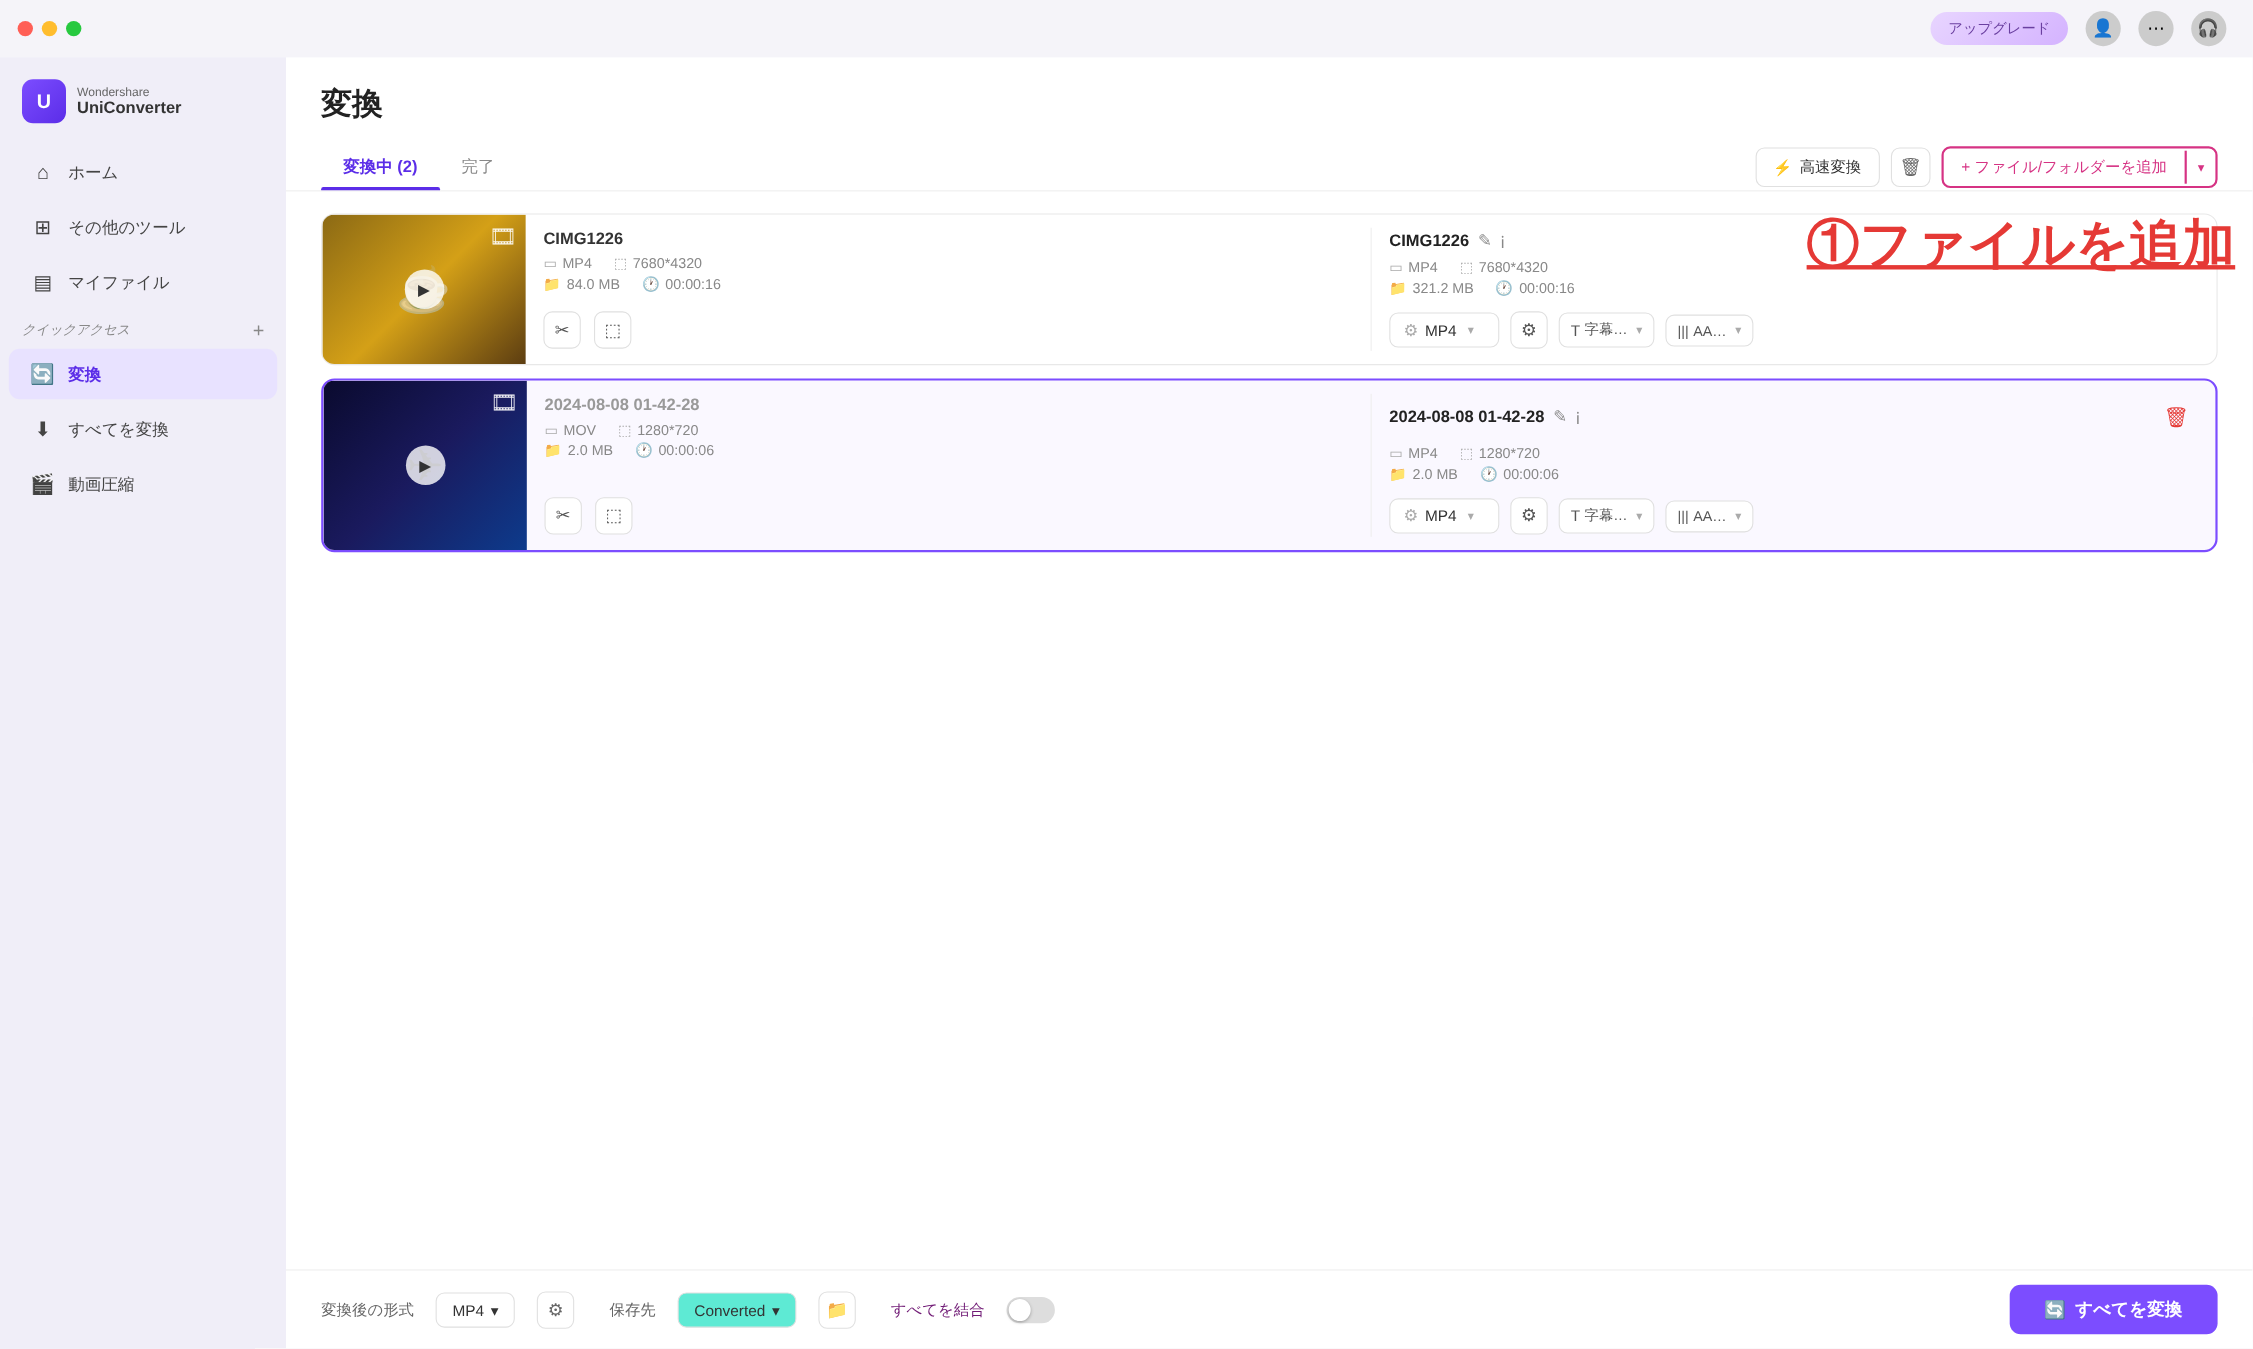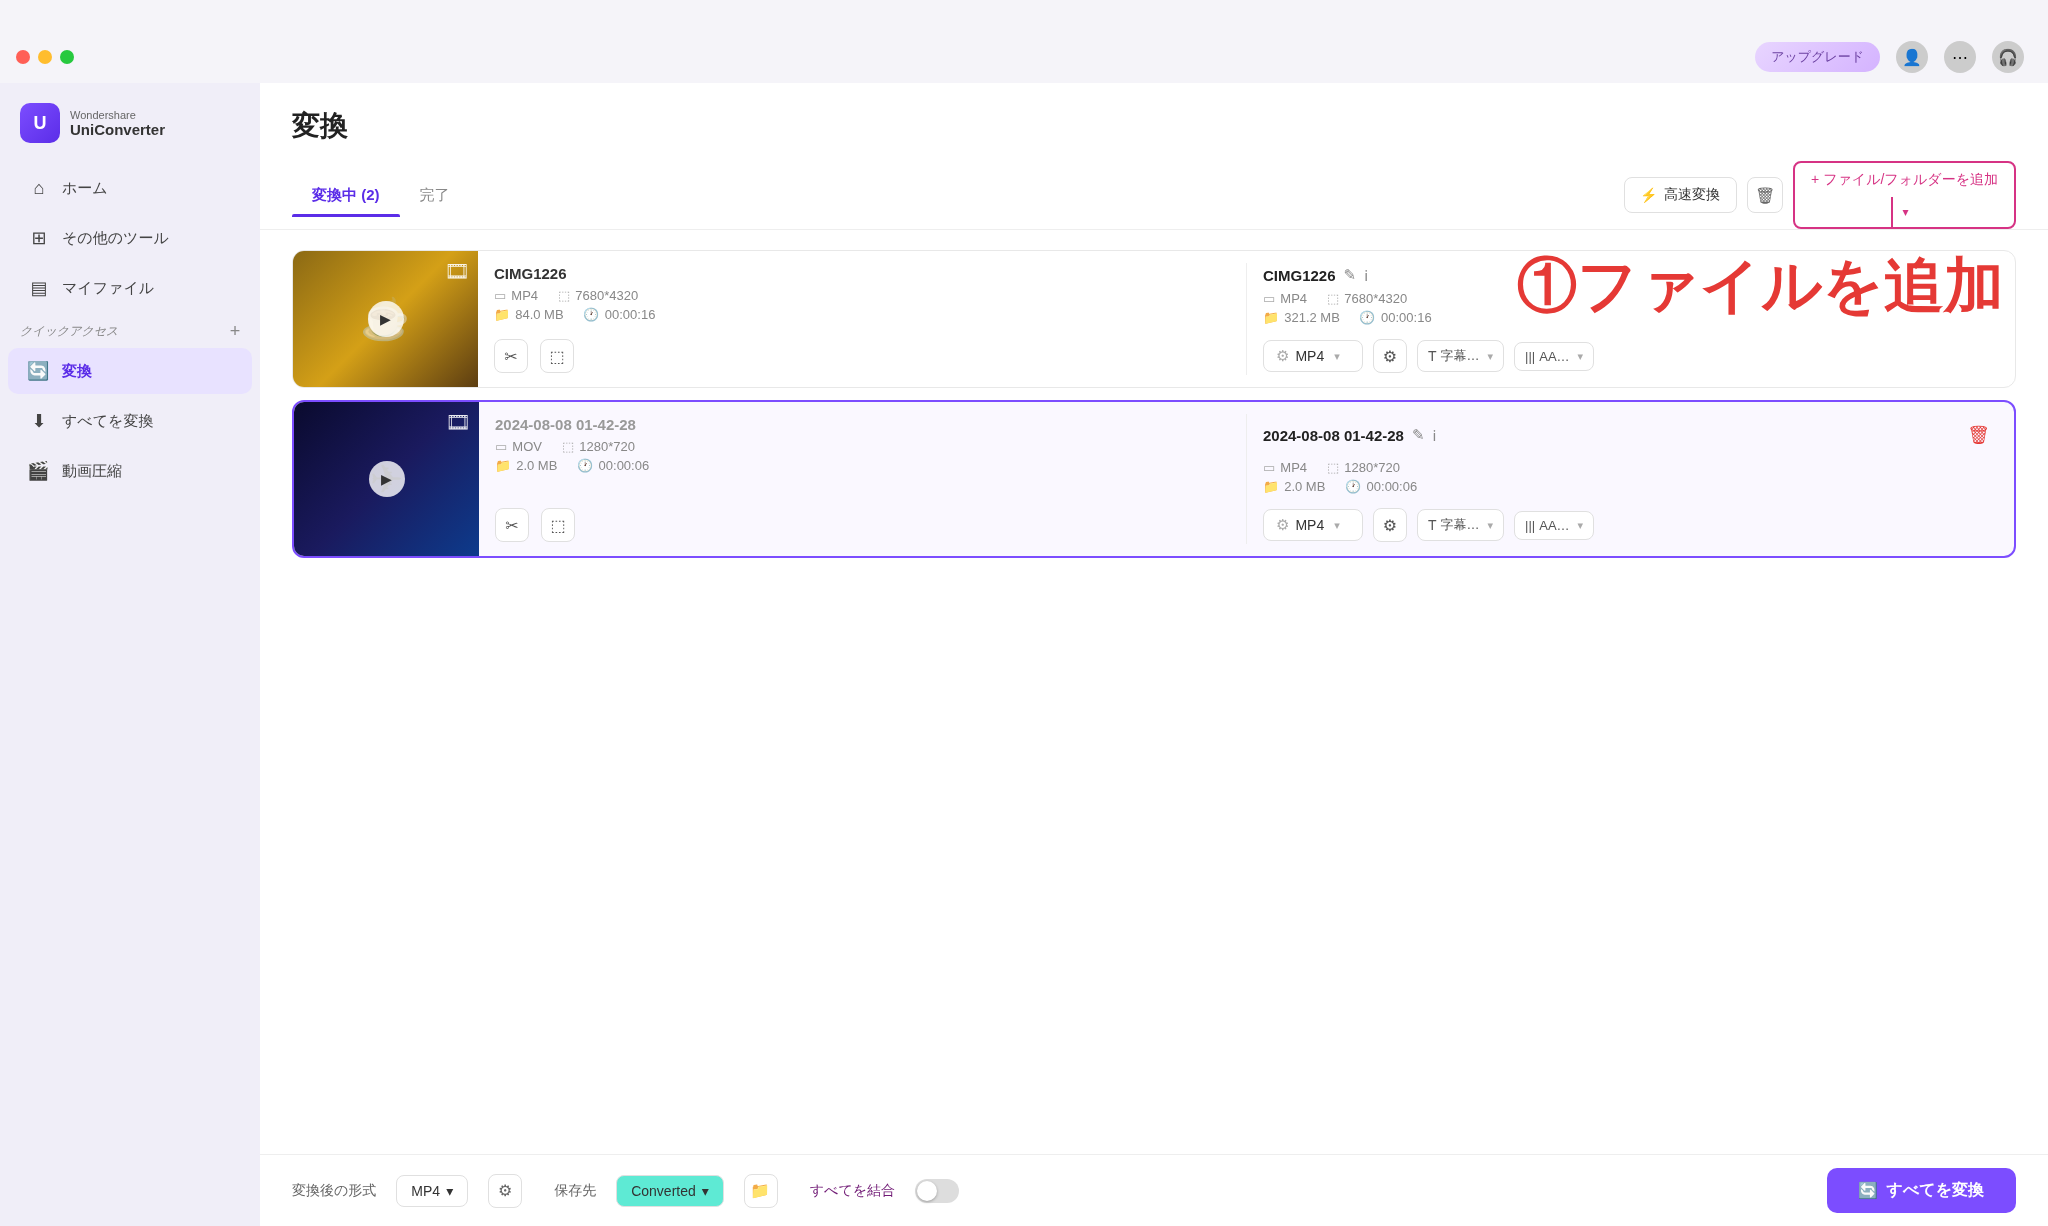--- a/index.html
+++ b/index.html
@@ -15,21 +15,20 @@
 
     
     .titlebar {
       height: 52px;
       background: #f5f4f9;
       display: flex;
       align-items: center;
       justify-content: space-between;
       padding: 0 24px 0 16px;
       flex-shrink: 0;
-      margin-top: 31px;
     }
     .traffic-lights {
       display: flex;
       gap: 8px;
       align-items: center;
     }
     .traffic-light {
       width: 14px;
       height: 14px;
       border-radius: 50%;
@@ -232,21 +231,20 @@
       font-size: 16px;
       color: #666;
     }
     .add-files-btn {
       display: flex;
       align-items: center;
       border: 2.5px solid #d63384;
       border-radius: 8px;
       overflow: hidden;
       cursor: pointer;
-      flex-direction: column;
     }
     .add-files-main {
       display: flex;
       align-items: center;
       gap: 6px;
       padding: 8px 16px;
       font-size: 14px;
       color: #d63384;
       font-weight: 500;
     }
@@ -559,26 +557,27 @@
     .file-list-wrapper {
       position: relative;
       flex: 1;
       overflow: hidden;
       display: flex;
       flex-direction: column;
     }
     .annotation-1 {
       position: absolute;
       top: 16px;
-      right: 44px;
-      font-size: 60px;
+      right: 16px;
+      font-size: 48px;
       font-weight: 900;
       color: #e53935;
       z-index: 10;
       pointer-events: none;
+      text-decoration: underline;
     }
     .annotation-2 {
       position: absolute;
       bottom: 96px;
       right: 32px;
       font-size: 48px;
       font-weight: 900;
       color: #e53935;
       z-index: 10;
       pointer-events: none;

